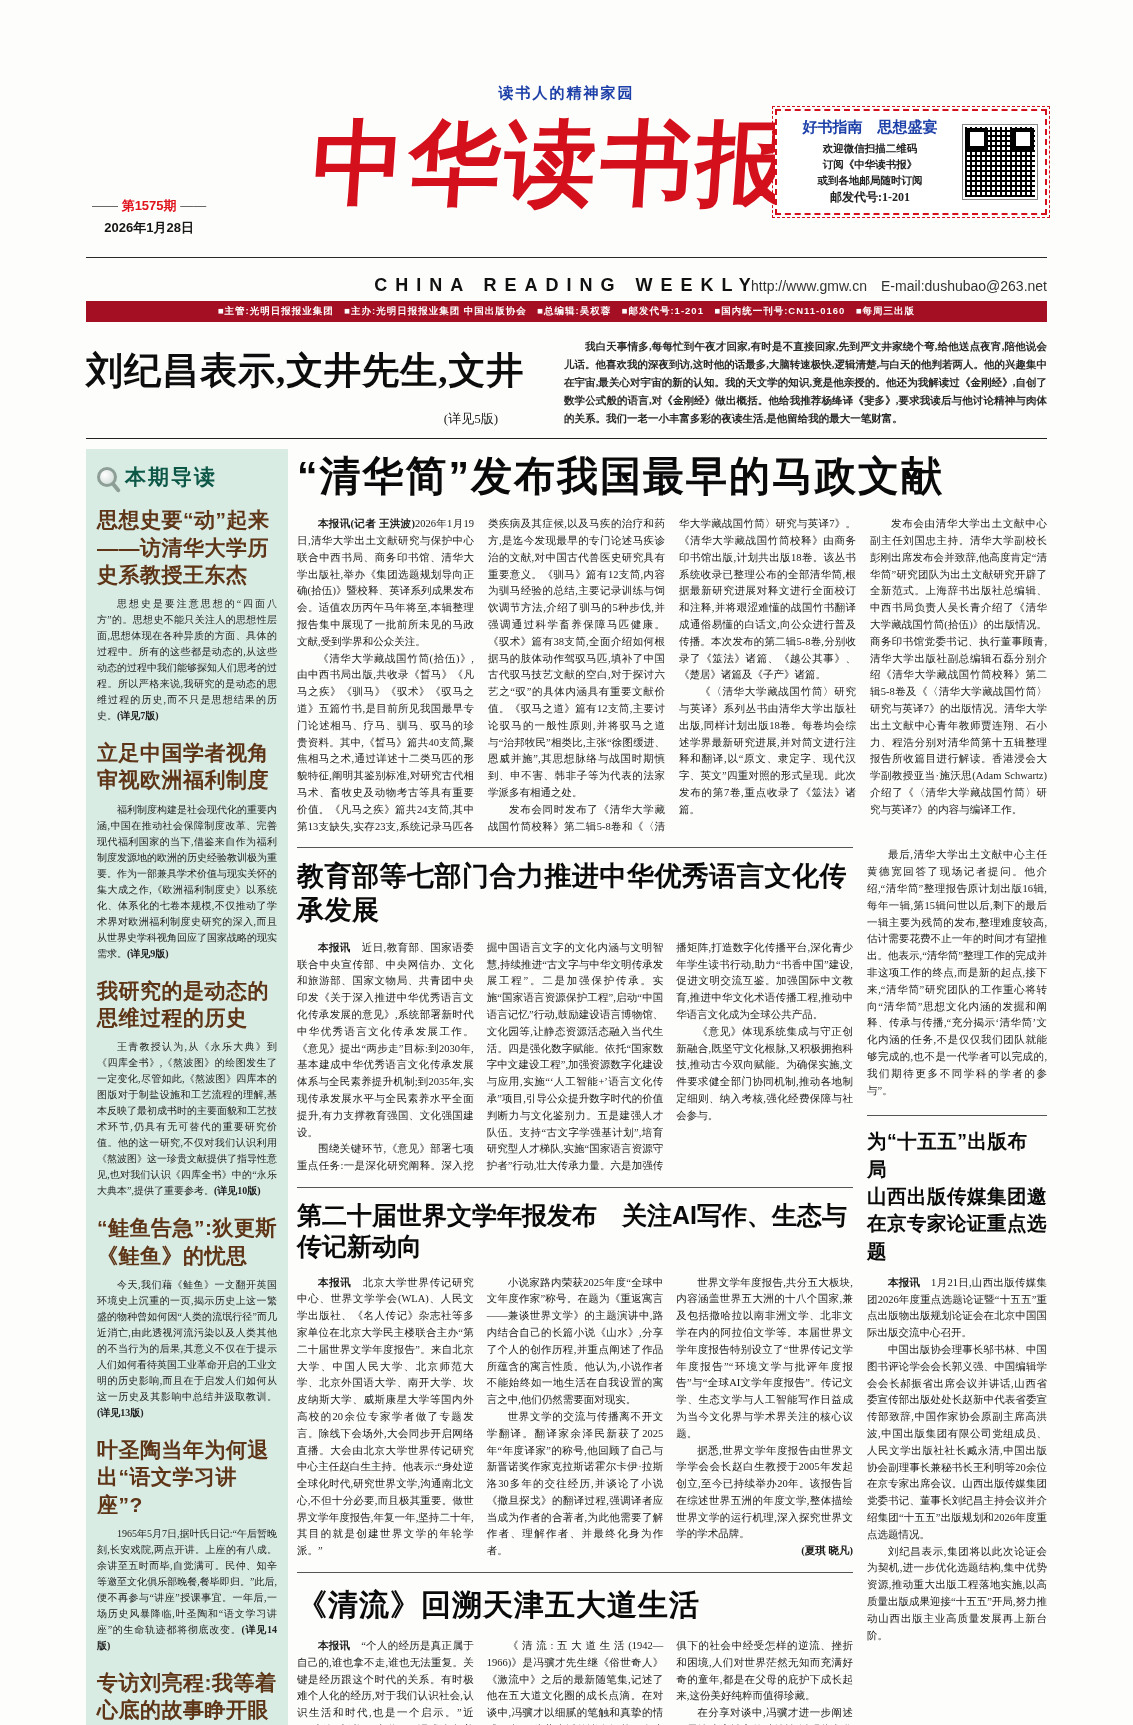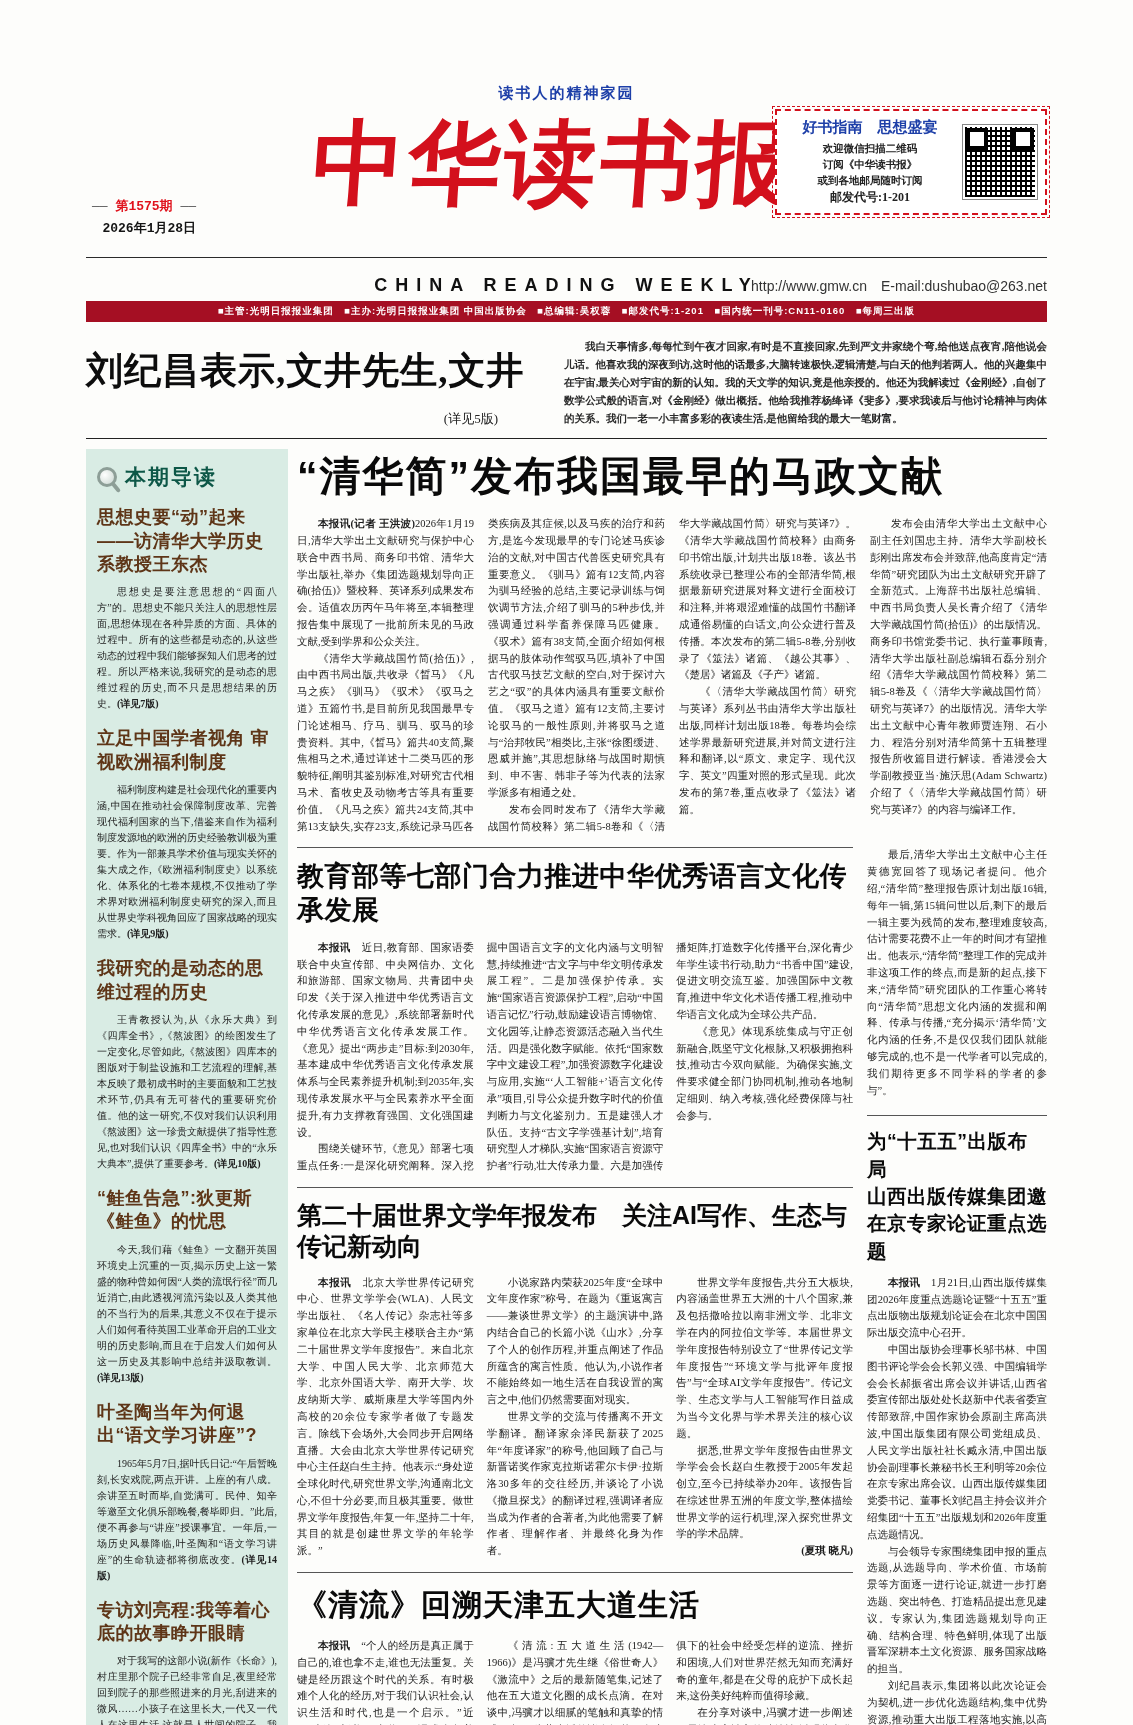--- a/index.html
+++ b/index.html
@@ -10,21 +10,21 @@
   }
   .page { padding:84px 86px 0 86px; position:relative; }
 
   
   .slogan { text-align:center; color:#1d3fa8; font-weight:bold; font-size:15px;
             font-family:"Liberation Sans",sans-serif; letter-spacing:2px; }
   .masthead { position:relative; height:152px; }
   .brand { position:absolute; left:50%; top:-4px; transform:translateX(-53%) skewX(-4deg);
            font-size:92px; font-weight:900; color:#d3101c; letter-spacing:4px;
            font-family:"DejaVu Serif",serif; white-space:nowrap; line-height:1.4; }
-  .issue { position:absolute; left:6px; bottom:18px; text-align:right; font-family:Liberation Mono, monospace; }
+  .issue { position:absolute; left:6px; bottom:18px; text-align:center; font-family:Liberation Sans, sans-serif; }
   .issue .no { font-size:13px; font-weight:bold; color:#222; }
   .issue .no em { color:#e0121c; font-style:normal; }
   .issue .dash { color:#555; font-weight:normal; }
   .issue .date { font-size:13px; font-weight:bold; margin-top:4px; }
   .promo { position:absolute; right:0; top:6px; width:272px; border:2px dashed #d3101c;
            outline:1px dashed #d3101c; outline-offset:2px; background:#fff;
            padding:7px 8px; display:flex; gap:8px; }
   .promo .txt { flex:1; text-align:center; }
   .promo .head { color:#1d3fa8; font-weight:900; font-size:15px; font-family:"Liberation Sans",sans-serif; margin-bottom:4px; }
   .promo .l { font-size:10.5px; font-weight:bold; color:#222; line-height:1.5; }
@@ -61,21 +61,21 @@
   .mainwrap { display:flex; gap:9px; padding-top:10px; }
   .rail { width:202px; flex-shrink:0; }
   .digest { background:#d9ece4; padding:14px 11px 10px; }
   .digest-head { display:flex; align-items:center; gap:8px; }
   .digest-head .label { font-size:21px; font-weight:900; color:#0d5747;
                         font-family:"Liberation Sans",sans-serif; letter-spacing:2px; }
   .mag { width:20px; height:20px; border:3px solid #8d9e97; border-radius:50%;
          position:relative; background:radial-gradient(circle at 35% 35%, #ffffff, #c9d6d0); flex-shrink:0; }
   .mag::after { content:""; position:absolute; width:4px; height:11px; background:#8d9e97;
                 right:-4px; bottom:-9px; transform:rotate(-40deg); border-radius:2px; }
-  .ditem h3 { margin:15px 0 8px; font-size:18px; line-height:1.3; color:#5e3517;
+  .ditem h3 { margin:15px 0 8px; font-size:21px; line-height:1.3; color:#5e3517;
               font-family:"Liberation Sans",sans-serif; font-weight:900; letter-spacing:0.5px; }
   .ditem .db { font-size:10px; line-height:1.6; text-align:justify; color:#222; }
   .ditem .db .bd { text-indent:2em; display:block; }
   .ditem .ref { font-weight:bold; }
 
   .maincol { flex:1; min-width:0; }
   .story1 h1 { margin:0 0 12px; font-size:41px; font-weight:900; color:#0a0a0a;
                font-family:"Liberation Sans","DejaVu Sans",sans-serif; letter-spacing:2px; white-space:nowrap; }
   .cols4 { column-count:4; column-gap:14px; }
   .cols3 { column-count:3; column-gap:13px; }
@@ -247,21 +247,20 @@
 
           <div class="story5">
             <h3>
               <span>为“十五五”出版布局</span><br>
               <span>山西出版传媒集团邀</span><br>
               <span>在京专家论证重点选题</span>
             </h3>
             <div class="btext">
               <p><b class="lead">本报讯</b>　<span>1月21日,山西出版传媒集团2026年度重点选题论证暨“十五五”重点出版物出版规划论证会在北京中国国际出版交流中心召开。</span></p>
               <p>中国出版协会理事长邬书林、中国图书评论学会会长郭义强、中国编辑学会会长郝振省出席会议并讲话,山西省委宣传部出版处处长赵新中代表省委宣传部致辞,中国作家协会原副主席高洪波,中国出版集团有限公司党组成员、人民文学出版社社长臧永清,中国出版协会副理事长兼秘书长王利明等20余位在京专家出席会议。山西出版传媒集团党委书记、董事长刘纪昌主持会议并介绍集团“十五五”出版规划和2026年度重点选题情况。</p>
-              <p>与会领导专家围绕集团申报的重点选题,从选题导向、学术价值、市场前景等方面逐一进行论证,就进一步打磨选题、突出特色、打造精品提出意见建议。专家认为,集团选题规划导向正确、结构合理、特色鲜明,体现了出版晋军深耕本土文化资源、服务国家战略的担当。</p>
               <p>刘纪昌表示,集团将以此次论证会为契机,进一步优化选题结构,集中优势资源,推动重大出版工程落地实施,以高质量出版成果迎接“十五五”开局,努力推动山西出版主业高质量发展再上新台阶。</p>
 
             </div>
           </div>
         </div>
       </div>
 
     </div>
   </div>
 </div>

